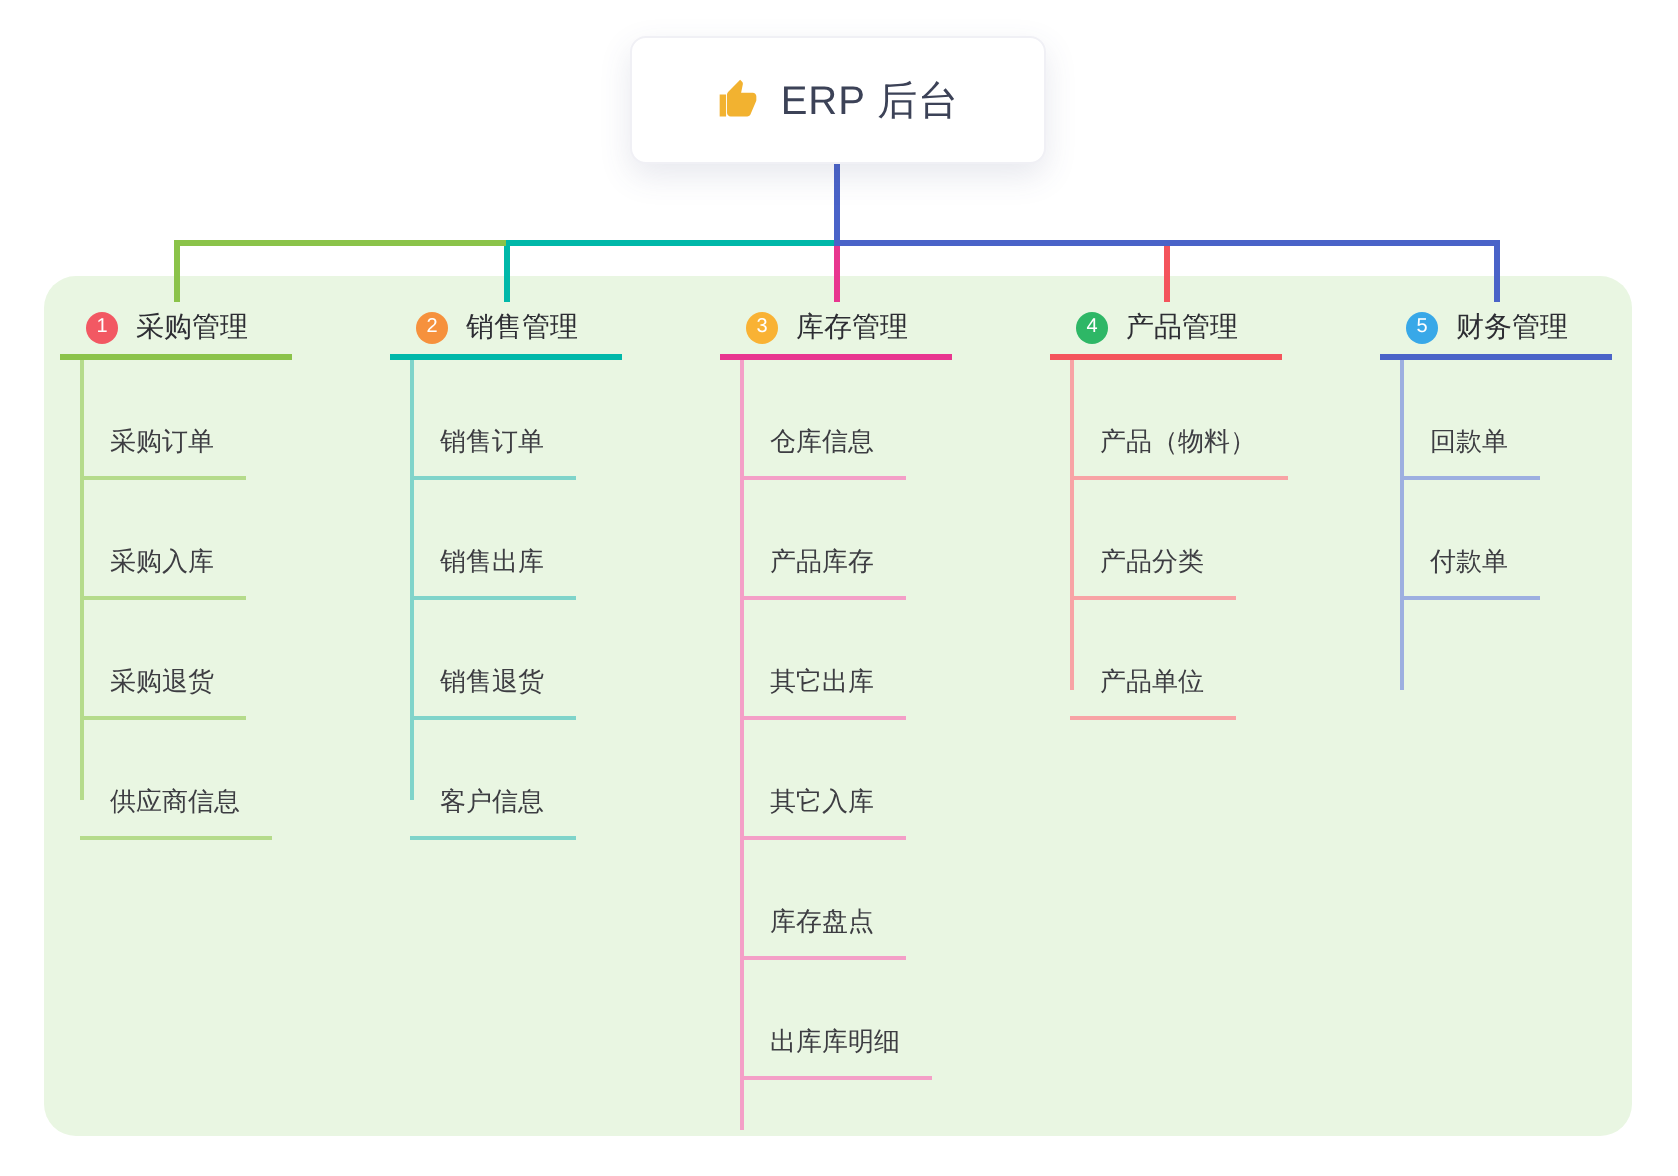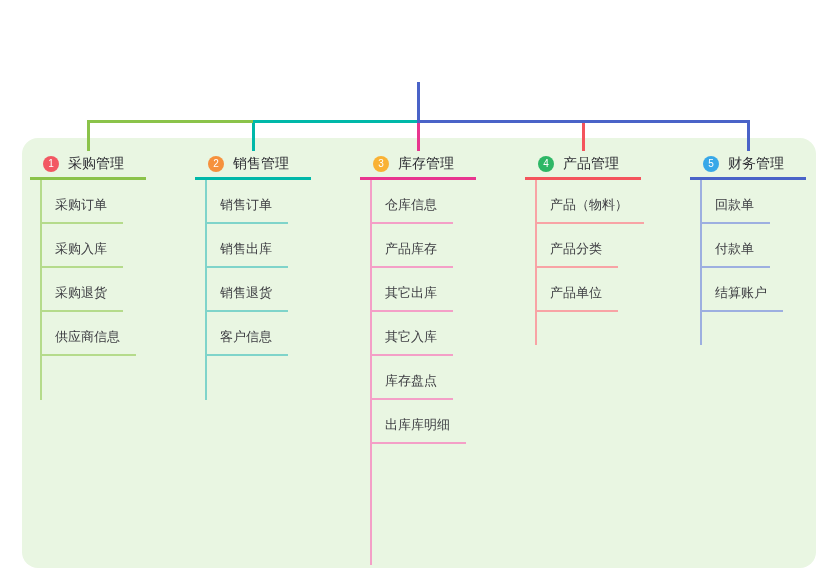--- a/index.html
+++ b/index.html
@@ -20,21 +20,21 @@
   .seg { position:absolute; }
 
   .branch { position:absolute; top:150px; width:116px; }
   .branch-header { position:relative; height:30px; display:flex; align-items:center;
                    gap:9px; padding-left:13px; border-bottom:3px solid var(--c); }
   .badge { width:16px; height:16px; border-radius:50%; background:var(--b);
            color:#ffffff; font-size:10px; line-height:16px; text-align:center;
            flex:0 0 16px; }
   .branch-label { font-size:14px; color:#2d2d33; white-space:nowrap; }
   .vline { position:absolute; left:10px; top:30px; width:2px; background:var(--l); }
-  .child-row { height:44px; position:relative; }
+  .child-row { height:60px; position:relative; }
   .child-label { position:absolute; left:10px; bottom:0; padding:0 16px 8px 15px;
                  border-bottom:2px solid var(--l); font-size:13px; color:#3d3d42;
                  white-space:nowrap; }
 </style>
 </head>
 <body>
 
 <div class="stage">
   <div class="panel"></div>
 
@@ -43,20 +43,28 @@
       <div class="seg" style="left: 86.5px; top: 119.5px; width: 3px; height: 31px; background: rgb(139, 195, 74);"></div>
       <div class="seg" style="left: 251.5px; top: 119.5px; width: 3px; height: 31px; background: rgb(0, 184, 169);"></div>
       <div class="seg" style="left: 416.5px; top: 122.5px; width: 3px; height: 28px; background: rgb(232, 54, 143);"></div>
       <div class="seg" style="left: 581.5px; top: 119.5px; width: 3px; height: 31px; background: rgb(244, 84, 92);"></div>
       <div class="seg" style="left: 746.5px; top: 119.5px; width: 3px; height: 31px; background: rgb(74, 99, 200);"></div>
       <div class="seg" style="left: 86.5px; top: 119.5px; width: 167.5px; height: 3px; background: rgb(139, 195, 74);"></div>
       <div class="seg" style="left: 253px; top: 119.5px; width: 166.5px; height: 3px; background: rgb(0, 184, 169);"></div>
       <div class="seg" style="left: 416.5px; top: 119.5px; width: 333px; height: 3px; background: rgb(74, 99, 200);"></div>
     </div>
 
+  <div class="root-card">
+    <span class="thumb">
+      <svg width="22" height="22" viewBox="0 0 24 24" fill="#f2b230">
+        <path d="M2 21h3.5V9H2v12zm20-11c0-1.1-.9-2-2-2h-6.31l.95-4.57.03-.32c0-.41-.17-.79-.44-1.06L13.17 1 6.59 7.59C6.22 7.95 6 8.45 6 9v10c0 1.1.9 2 2 2h9c.83 0 1.54-.5 1.84-1.22l3.02-7.05c.09-.23.14-.47.14-.73v-2z"></path>
+      </svg>
+    </span>
+    <span class="root-title">ERP 后台</span>
+  </div>
 
   <div id="branches">
   <div class="branch" style="left: 30px; --c: #8bc34a; --l: #b5db8b; --b: #f25863;">
     <div class="branch-header">
       <span class="badge">1</span>
       <span class="branch-label">采购管理</span>
     </div>
     <div class="vline" style="height: 220px;"></div>
     <div class="children">
   <div class="child-row">
@@ -165,19 +173,16 @@
     <div class="vline" style="height: 165px;"></div>
     <div class="children">
   <div class="child-row">
     <span class="child-label">回款单</span>
   </div>
 
   <div class="child-row">
     <span class="child-label">付款单</span>
   </div>
 
-  <div class="child-row">
-    <span class="child-label">结算账户</span>
-  </div>
 </div>
   </div>
 </div>
 </div>
 
 </body></html>

